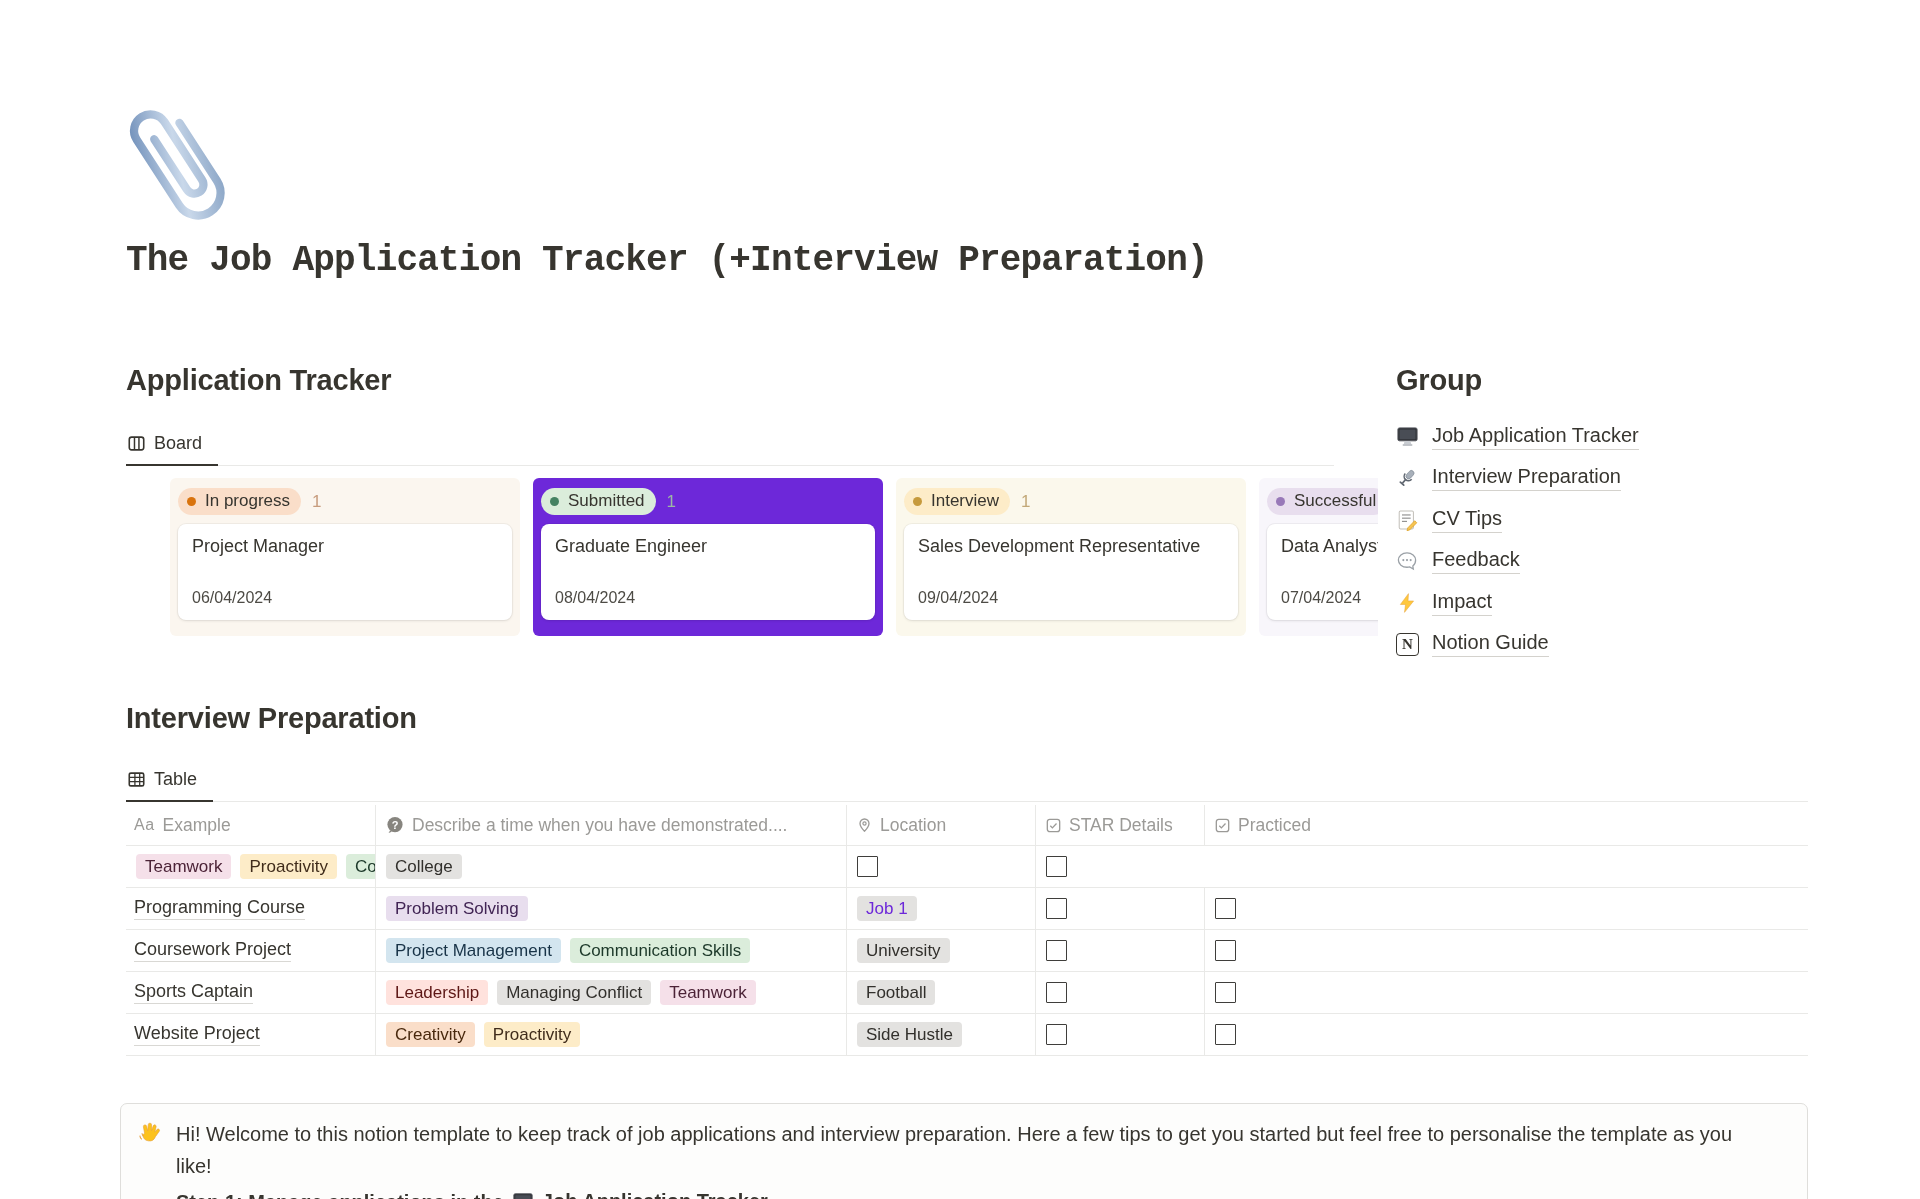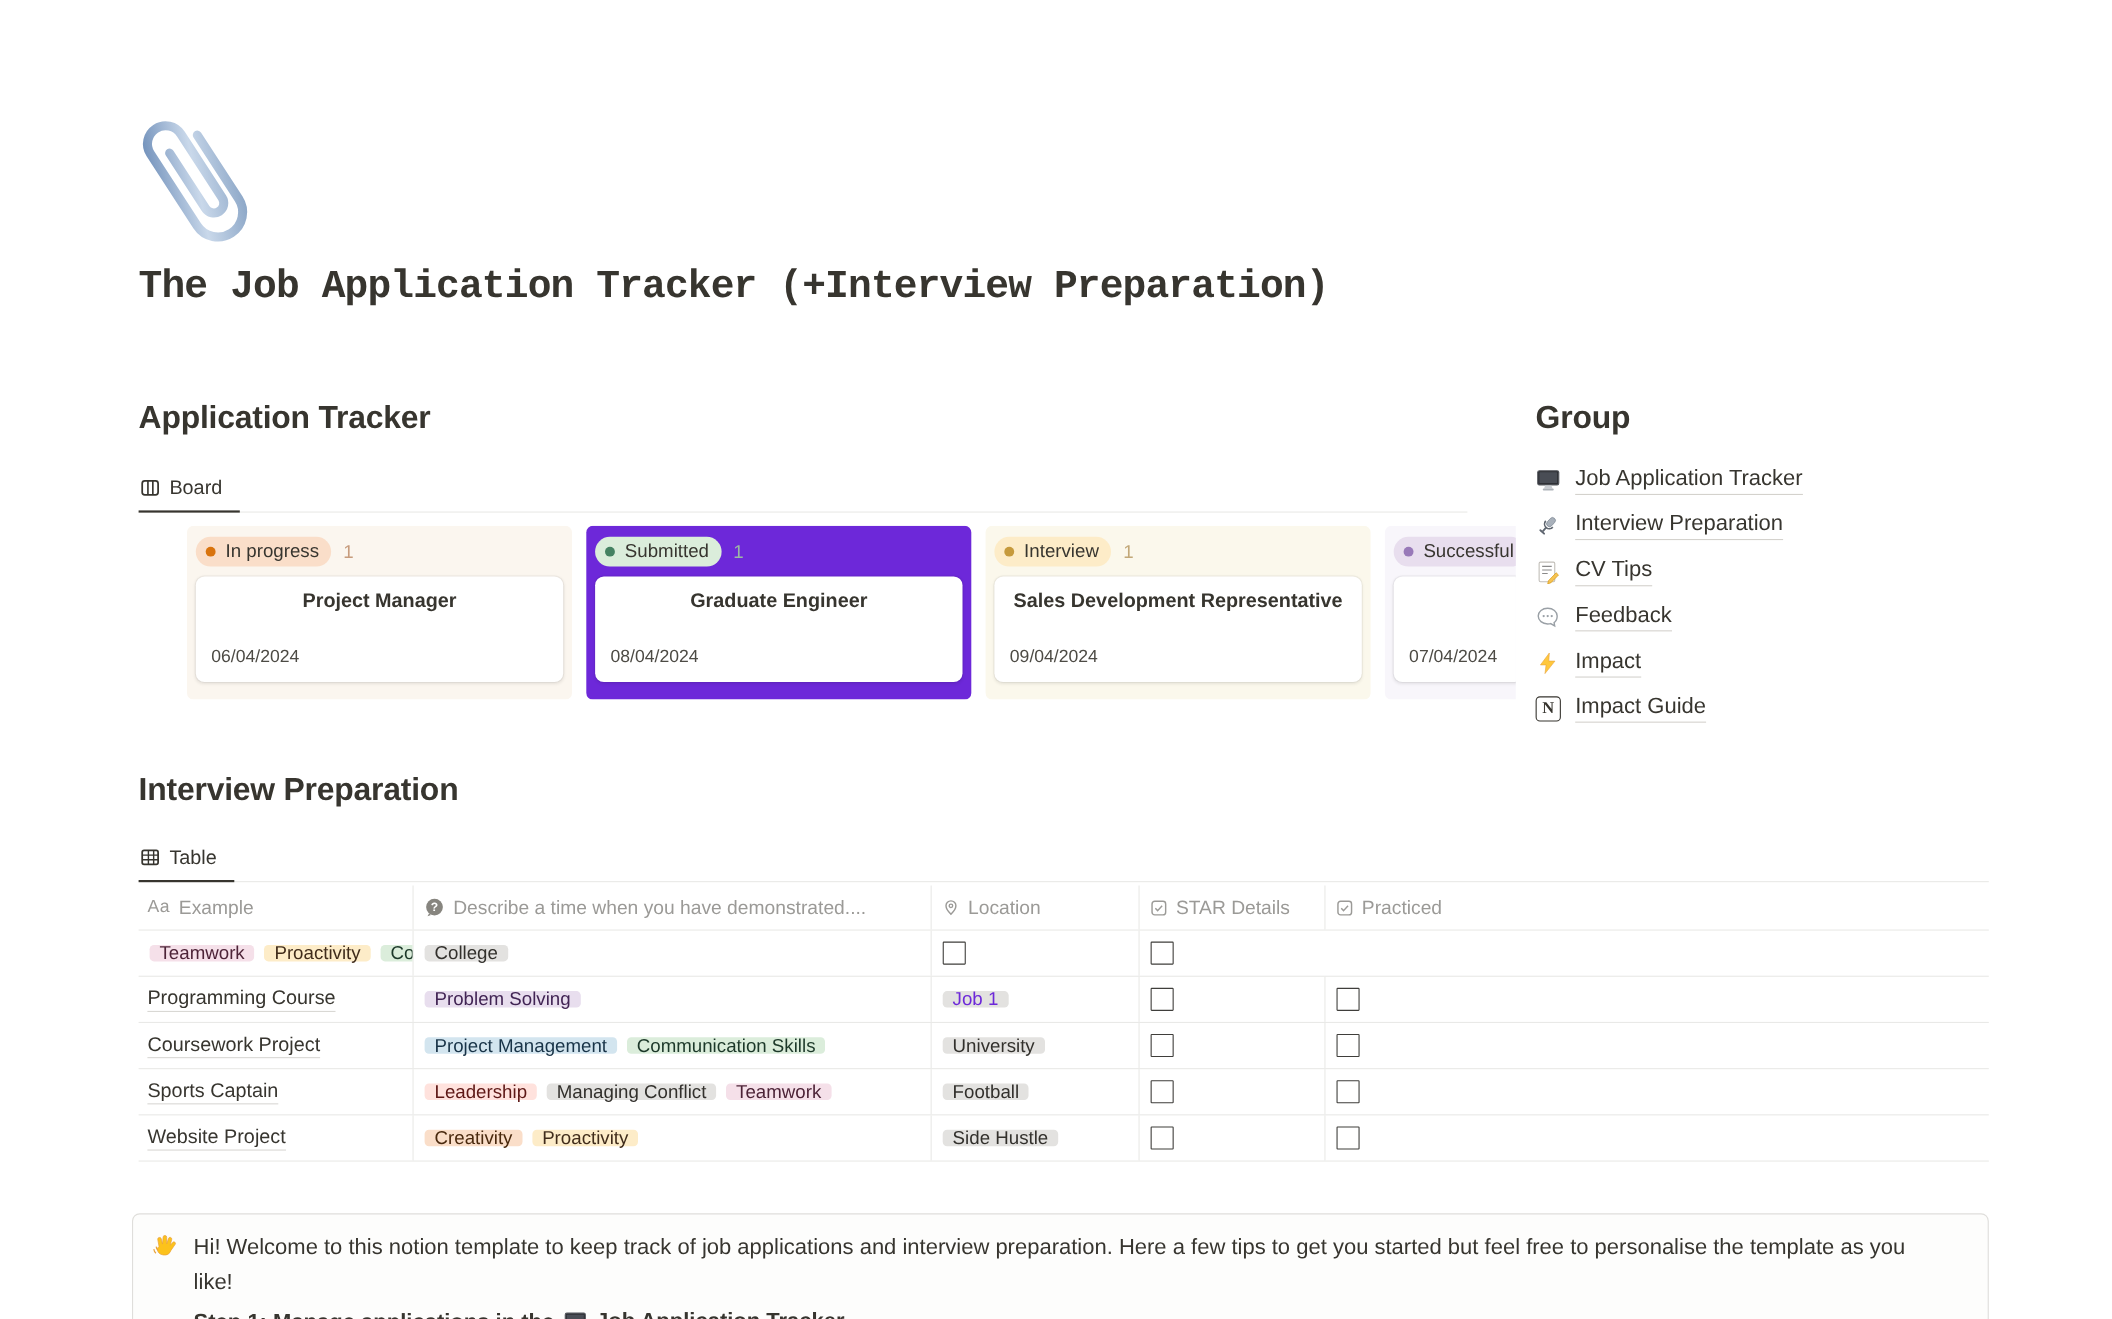--- a/index.html
+++ b/index.html
@@ -25,21 +25,21 @@
   #board{left:126px;top:478px;width:1208px;height:158px;display:flex;gap:13px;overflow:hidden;padding-left:44px;}
   .kanban-col{flex:0 0 350px;width:350px;border-radius:6px;padding:8px;box-sizing:border-box;}
   .col-head{display:flex;align-items:center;margin:2px 0 0 0;}
   .col-pill{display:inline-flex;align-items:center;gap:9px;padding:3px 11px 4px 9px;border-radius:14px;
             font-size:17px;font-weight:500;white-space:nowrap;}
   .col-dot{width:9px;height:9px;border-radius:50%;display:inline-block;}
   .col-count{margin-left:11px;font-size:17px;}
   .kcard{margin-top:9px;background:#fff;border-radius:8px;padding:12px 14px 13px 14px;height:96px;
          box-sizing:border-box;display:flex;flex-direction:column;justify-content:space-between;
          box-shadow:0 0 0 1px rgba(15,15,15,0.04),0 1px 3px rgba(15,15,15,0.09);cursor:pointer;}
-  .kcard-title{font-size:18px;font-weight:700;white-space:nowrap;text-align:center;}
+  .kcard-title{font-size:18px;font-weight:400;white-space:nowrap;}
   .kcard-date{font-size:16px;color:#4d4b45;}
   
   #tools-list{left:1396px;top:416px;}
   .tool-item{display:flex;align-items:center;height:41.5px;cursor:pointer;}
   .tool-ic{width:27px;height:24px;display:inline-flex;align-items:center;justify-content:flex-start;}
   .tool-label{margin-left:9px;font-size:20px;color:#37352F;border-bottom:1px solid #D4D2CD;padding-bottom:2px;white-space:nowrap;}
   .notion-n{display:inline-flex;width:21px;height:21px;border:1.7px solid #37352F;border-radius:4px;
             align-items:center;justify-content:center;font-family:"Liberation Serif",serif;
             font-weight:700;font-size:15px;background:#fff;color:#37352F;}
   
@@ -48,21 +48,21 @@
         height:42px;box-sizing:border-box;}
   .trow.thead{height:41px;}
   .tcell{display:flex;align-items:center;padding:0 10px;border-right:1px solid #E9E9E7;overflow:hidden;box-sizing:border-box;}
   .tcell:last-child{border-right:none;}
   .tcell.first{padding-left:8px;}
   .th-label{color:#9B9A97;font-size:17.5px;margin-left:8px;white-space:nowrap;}
   .aa{color:#9B9A97;font-size:16px;letter-spacing:0.5px;}
   .row-title{font-size:18px;font-weight:500;color:#37352F;border-bottom:1px solid #D9D8D4;
              padding-bottom:1px;white-space:nowrap;cursor:pointer;}
   .row-title.with-ic{margin-left:9px;}
-  .chip{display:inline-flex;align-items:center;height:15px;padding:0 9px;border-radius:4px;
+  .chip{display:inline-flex;align-items:center;height:25px;padding:0 9px;border-radius:4px;
         font-size:17px;margin-right:9px;white-space:nowrap;}
   .checkbox{width:19px;height:19px;border:1.6px solid #3f3e3b;background:#fff;border-radius:1px;cursor:pointer;}
   
   #callout{left:120px;top:1103px;width:1688px;height:150px;background:#FDFDFC;border:1px solid #DFDEDB;
            border-radius:7px;box-sizing:border-box;padding:14px 18px 14px 16px;display:flex;gap:12px;}
   #callout-text{font-size:20px;line-height:32px;width:1580px;}
   #callout-step{margin-top:8px;font-weight:700;font-size:20px;display:flex;align-items:center;gap:8px;white-space:nowrap;}
   #callout-step .link{border-bottom:1.5px solid #B9B7B2;cursor:pointer;}
   .ic-inline{display:inline-flex;vertical-align:middle;}
 </style>
@@ -208,21 +208,21 @@
         <svg viewBox="0 0 24 24" width="22" height="22">
           <path d="M13.6 1.8 L4.8 13.6 h5.6 L9.3 22.2 L19.2 9.8 h-6.1 Z" fill="#FFC83D" stroke="#E8A33D" stroke-width="0.6"></path>
         </svg>
       </span>
       <span class="tool-label">Impact</span>
     </div>
     <div class="tool-item">
       <span class="tool-ic">
         <span class="notion-n">N</span>
       </span>
-      <span class="tool-label">Impact Guide</span>
+      <span class="tool-label">Notion Guide</span>
     </div>
   </div>
 
 <div class="abs h2" id="prep-heading">Interview Preparation</div>
 
 <div class="abs tabbar" id="table-tabbar">
   <div class="tab">
     <span class="ic-inline">
       <svg viewBox="0 0 16 16" width="17" height="17">
           <rect x="1.2" y="2" width="13.6" height="12" rx="1.6" fill="none" stroke="#37352F" stroke-width="1.5"></rect>

